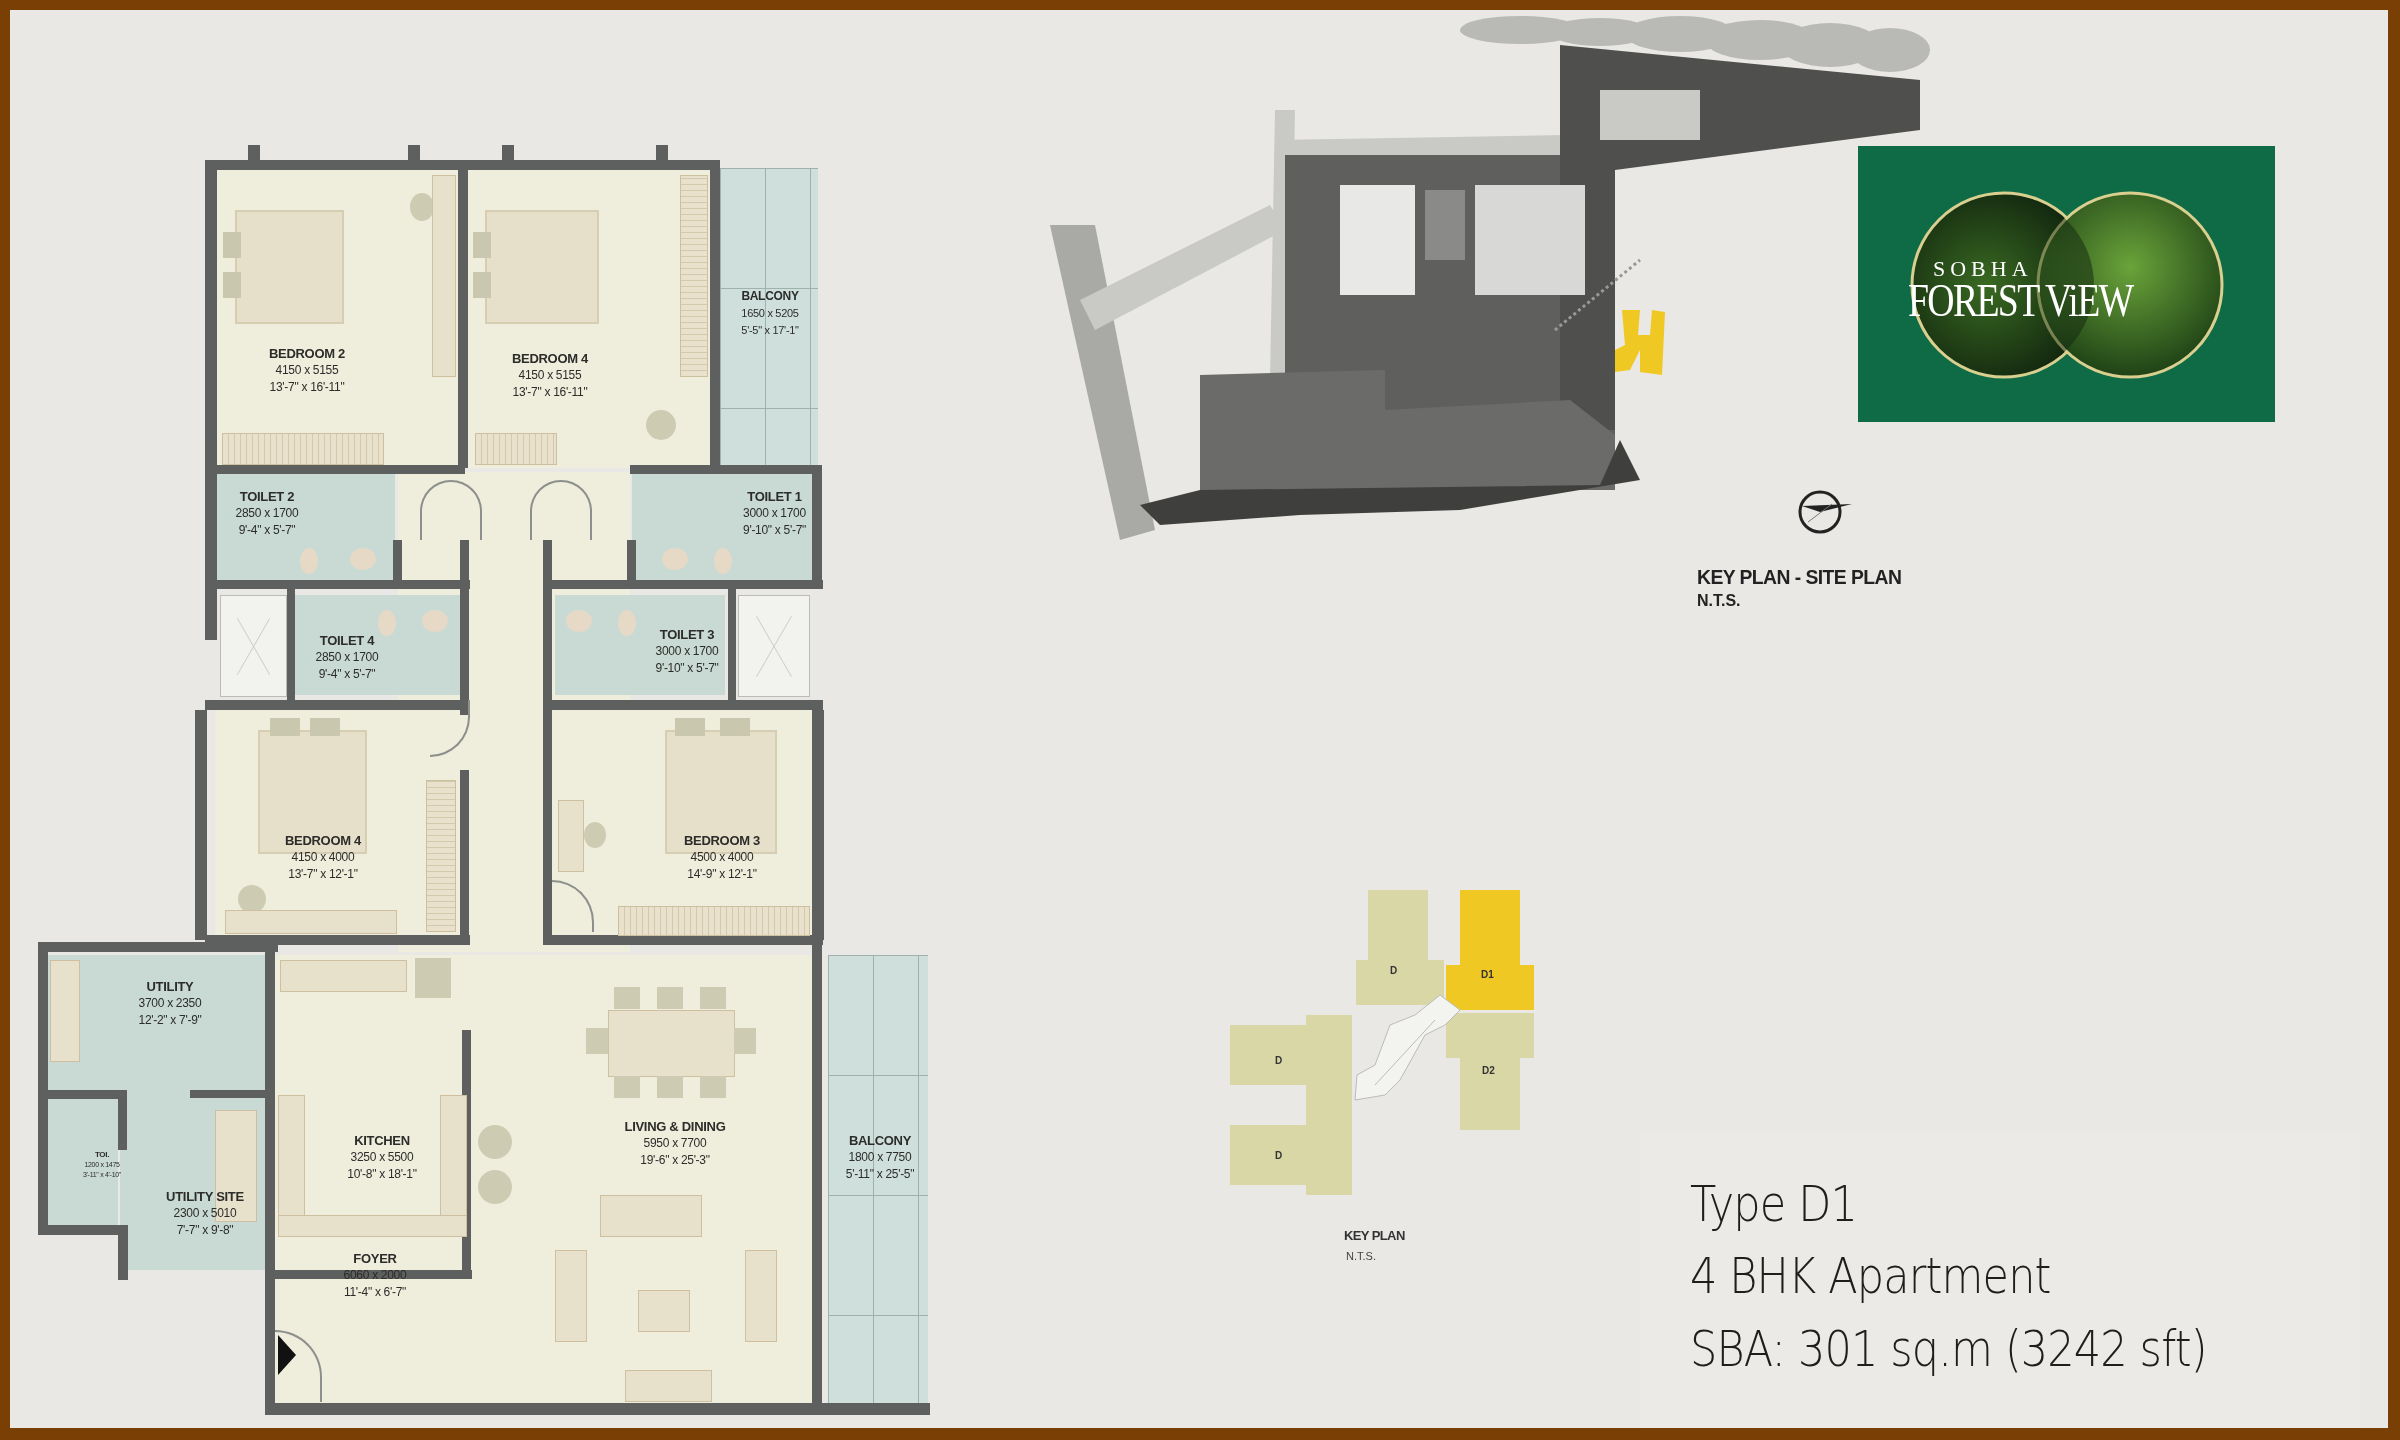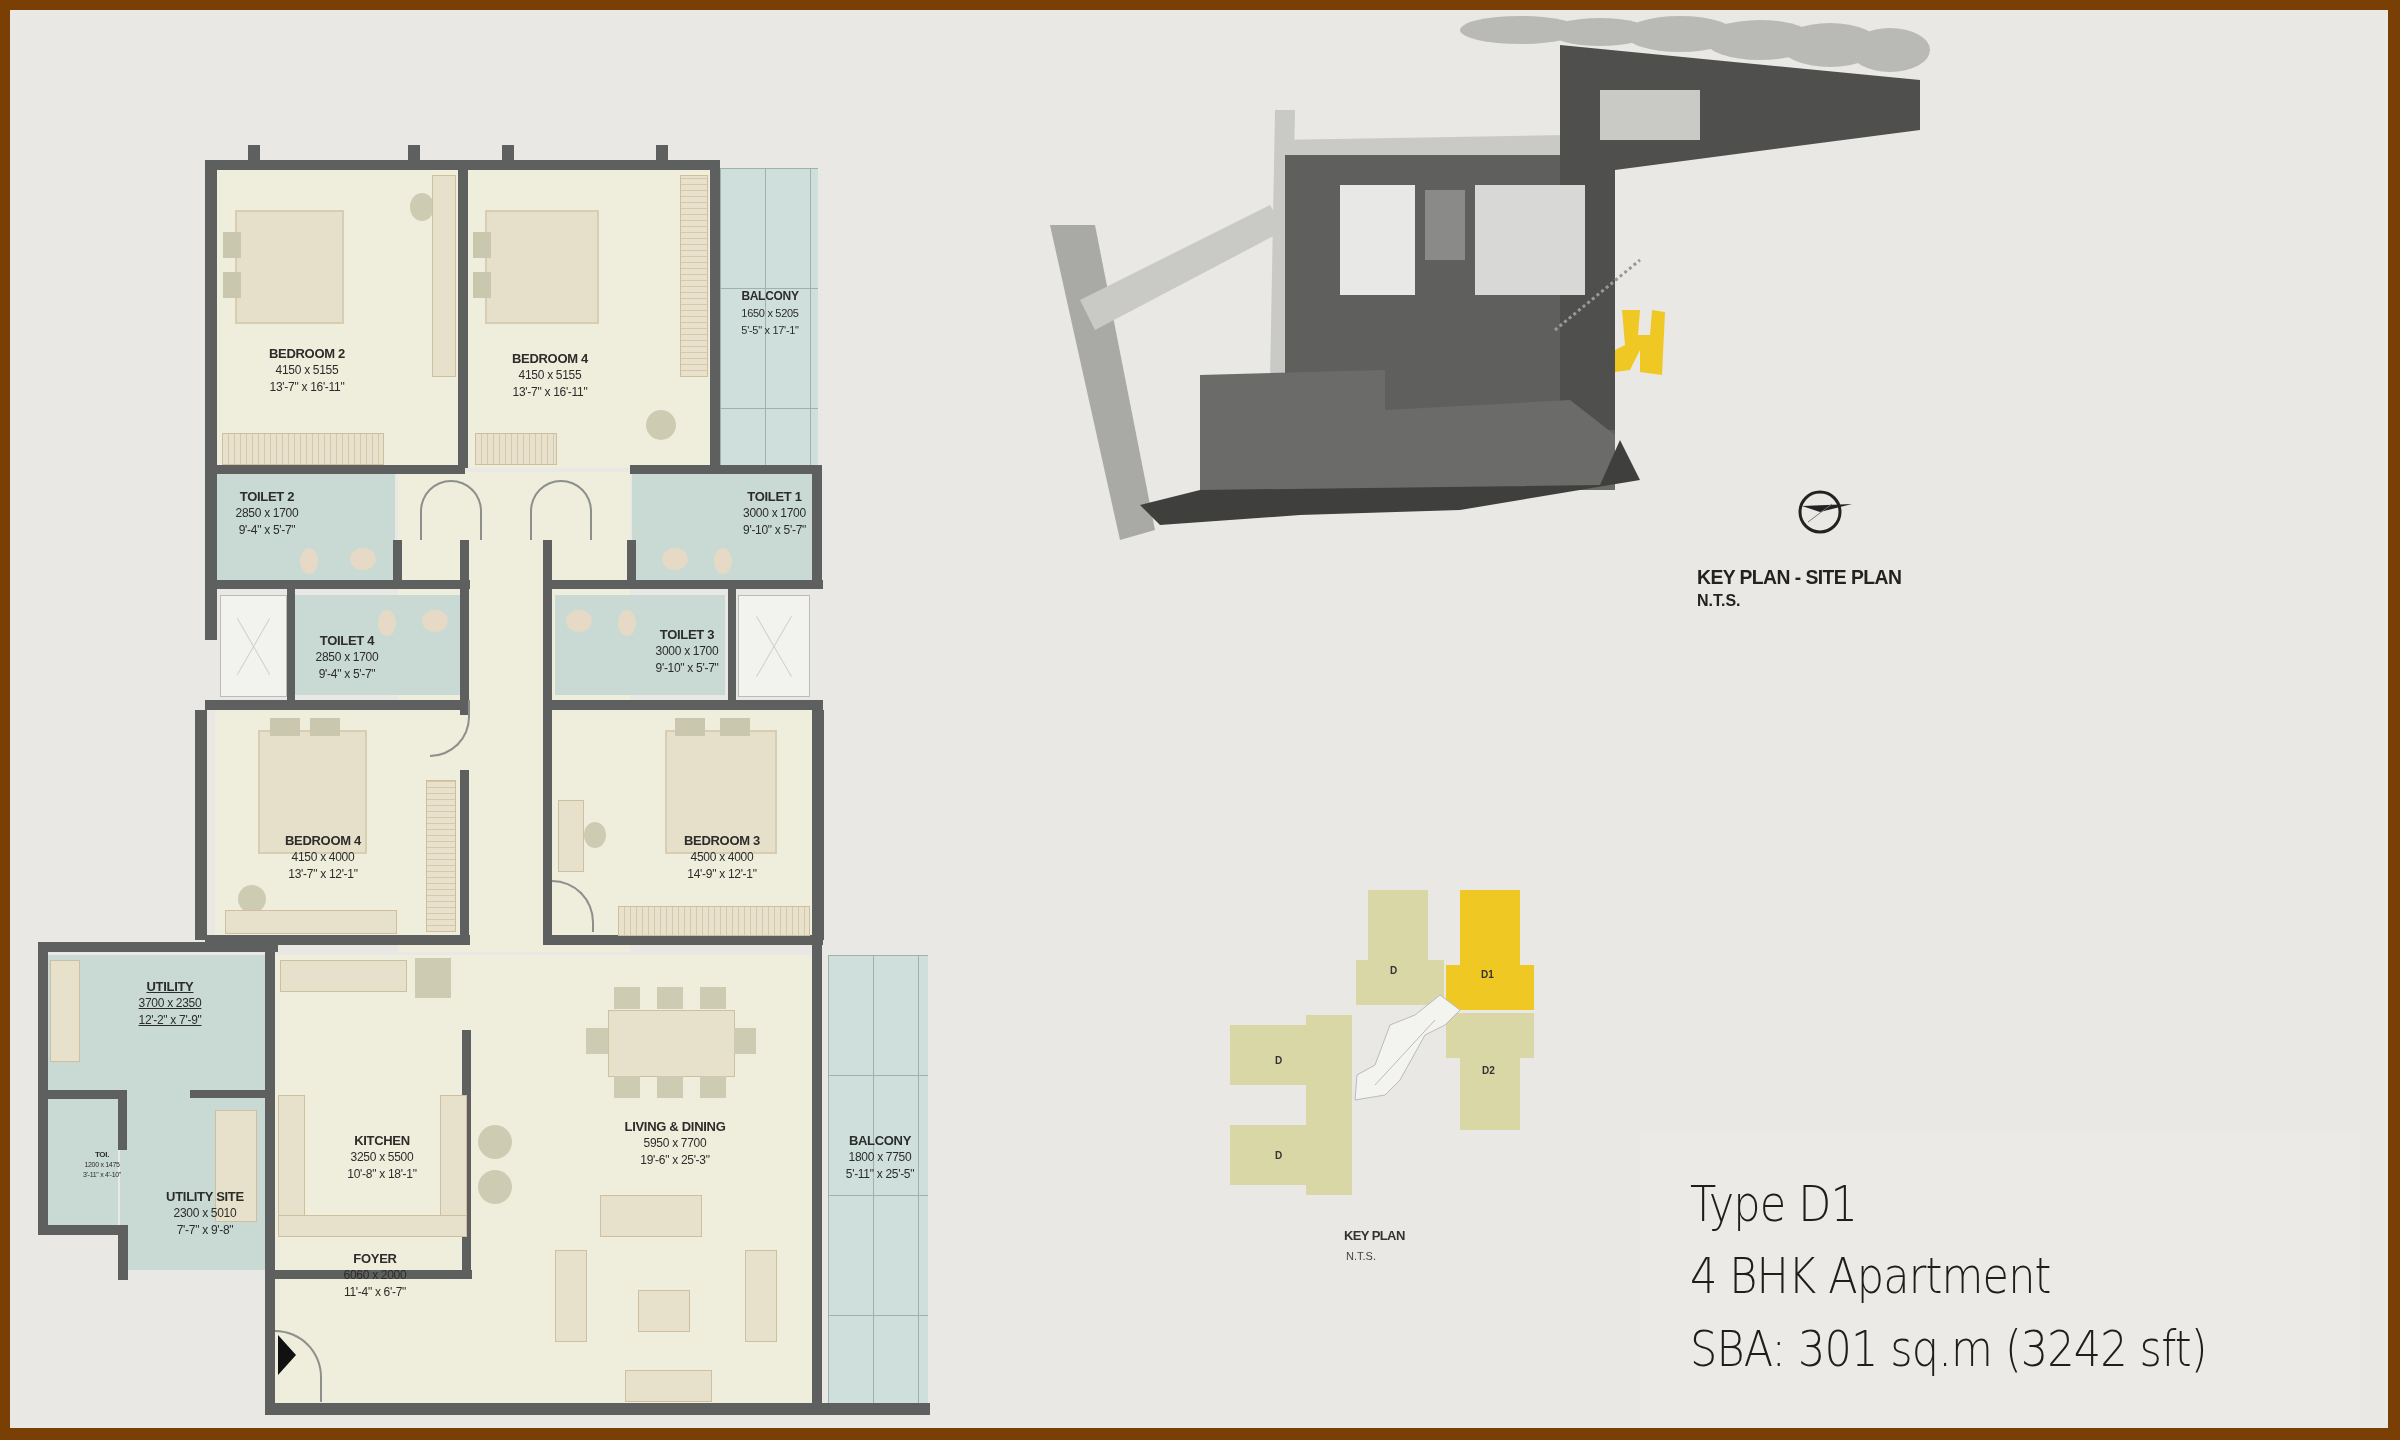--- a/index.html
+++ b/index.html
@@ -223,21 +223,21 @@
     <div class="label" style="left:253px;top:822px;width:120px;">
       <div class="n">BEDROOM 4</div>
       <div class="d">4150 x 4000</div>
       <div class="d">13'-7" x 12'-1"</div>
     </div>
     <div class="label" style="left:652px;top:822px;width:120px;">
       <div class="n">BEDROOM 3</div>
       <div class="d">4500 x 4000</div>
       <div class="d">14'-9" x 12'-1"</div>
     </div>
-    <div class="label" style="left:100px;top:968px;width:120px;text-decoration:underline;">
+    <div class="label" style="left:100px;top:968px;width:120px;">
       <div class="n">UTILITY</div>
       <div class="d">3700 x 2350</div>
       <div class="d">12'-2" x 7'-9"</div>
     </div>
     <div class="label" style="left:62px;top:1140px;width:60px;font-size:8px;line-height:10px;">
       <div style="font-size:8px;font-weight:bold;">TOI.</div>
       <div style="font-size:7px;">1200 x 1475</div>
       <div style="font-size:7px;">3'-11" x 4'-10"</div>
     </div>
     <div class="label" style="left:135px;top:1178px;width:120px;">
@@ -298,20 +298,39 @@
 
   <svg class="compass" viewBox="0 0 70 60">
     <circle cx="30" cy="32" r="20" fill="none" stroke="#222" stroke-width="3"></circle>
     <polygon points="12,26 62,24 30,32" fill="#222"></polygon>
     <line x1="18" y1="42" x2="42" y2="24" stroke="#777" stroke-width="1"></line>
   </svg>
 
   <div class="kp-title">KEY PLAN  - SITE PLAN</div>
   <div class="kp-sub">N.T.S.</div>
 
+  <div class="logo">
+    <svg class="logo-circles" viewBox="0 0 318 192">
+      <defs>
+        <radialGradient id="lg1" cx="0.4" cy="0.5" r="0.6">
+          <stop offset="0" stop-color="#3a6a22"></stop>
+            <stop offset="1" stop-color="#10240e"></stop>
+        </radialGradient>
+        <radialGradient id="lg2" cx="0.5" cy="0.4" r="0.6">
+          <stop offset="0" stop-color="#6aa43a"></stop>
+            <stop offset="1" stop-color="#1f4216"></stop>
+        </radialGradient>
+      </defs>
+      <circle cx="96" cy="96" r="92" fill="url(#lg1)" stroke="#d9cf8f" stroke-width="3"></circle>
+      <circle cx="222" cy="96" r="92" fill="url(#lg2)" stroke="#d9cf8f" stroke-width="3"></circle>
+      <circle cx="96" cy="96" r="90" fill="url(#lg1)" opacity="0.5"></circle>
+    </svg>
+    <div class="logo-sobha">SOBHA</div>
+    <div class="logo-fv">FOREST ViEW</div>
+  </div>
 
   <div class="keyplan">
 
     <div class="kblock" style="left:148px;top:5px;width:60px;height:115px;"></div>
     <div class="kblock" style="left:136px;top:75px;width:88px;height:45px;"></div>
     <div class="klbl" style="left:170px;top:80px;">D</div>
 
     <div class="kblock sel" style="left:240px;top:5px;width:60px;height:120px;"></div>
     <div class="kblock sel" style="left:226px;top:80px;width:88px;height:45px;"></div>
     <div class="klbl" style="left:261px;top:84px;">D1</div>

